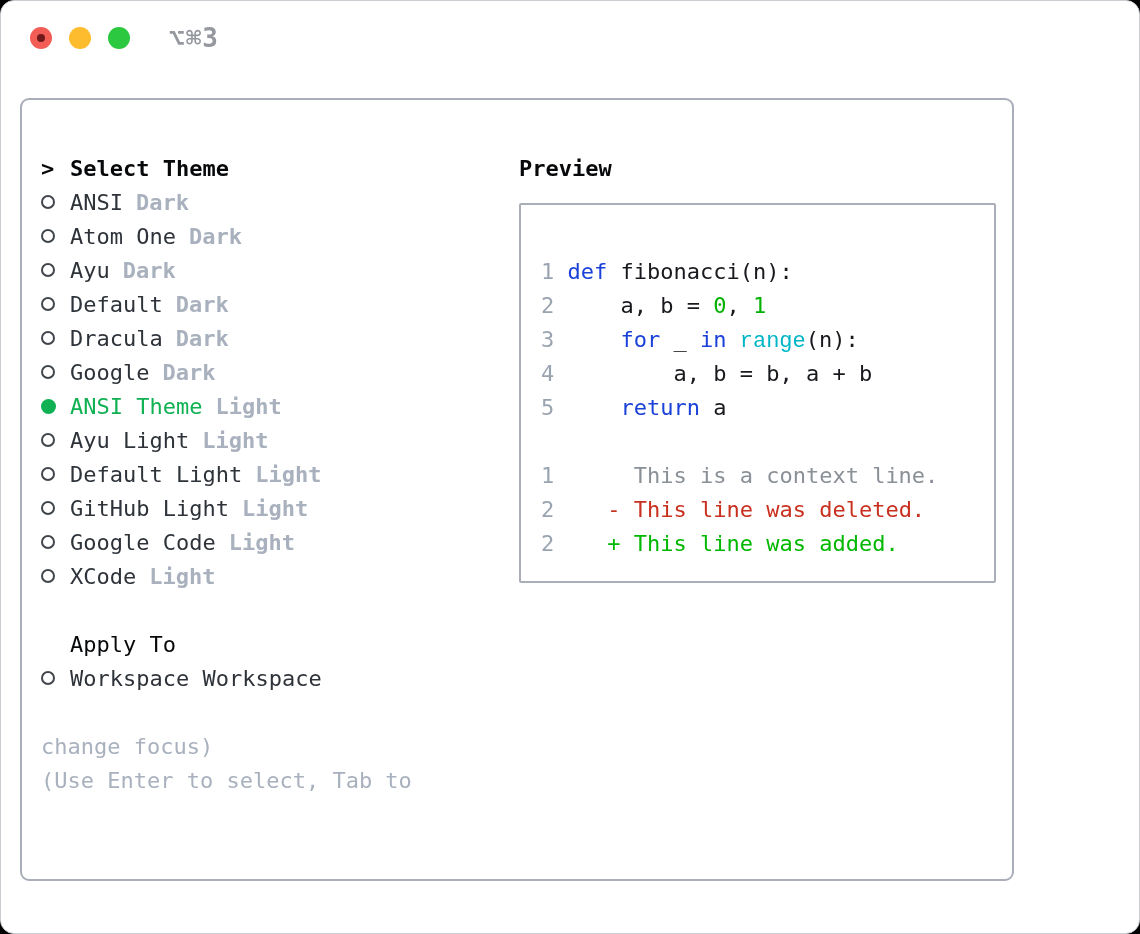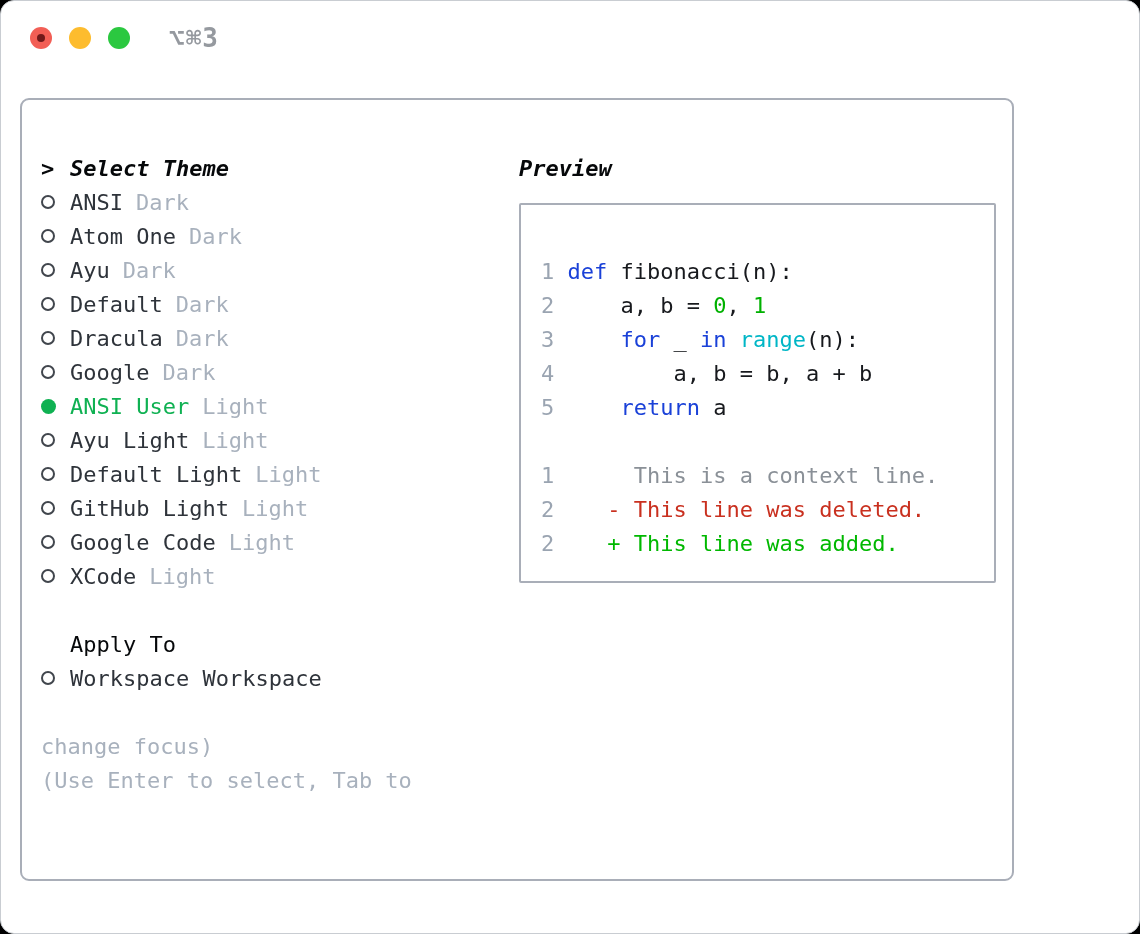--- a/index.html
+++ b/index.html
@@ -60,51 +60,51 @@
     padding:51px 0 0 19px;
   }
   .row{
     height:34px;display:flex;align-items:center;
     font-size:22px;white-space:pre;color:var(--ink);
   }
   .icon-col{
     width:29px;flex:0 0 29px;display:flex;align-items:center;
   }
   .prompt{font-weight:bold;color:var(--title-ink);}
-  .title{font-weight:bold;color:var(--title-ink);font-style:italic;}
+  .title{font-weight:bold;color:var(--title-ink);}
   .apply-title{font-weight:400;color:var(--title-ink);}
   .ring{
     width:14px;height:14px;border:2px solid #41464d;border-radius:50%;
     display:inline-block;
   }
   .dot-sel{
     width:15px;height:15px;border-radius:50%;background:var(--accent-green);
     display:inline-block;
   }
   .t-name{color:var(--ink);}
   .theme-row.selected .t-name{color:var(--accent-green);}
-  .t-tag{color:var(--muted);margin-left:13px;}
+  .t-tag{color:var(--muted);margin-left:13px;font-weight:bold;}
   .apply-row.selected .t-name{color:var(--accent-green);}
   .hint{color:var(--muted);}
   
   .preview-panel{position:absolute;left:497px;top:51px;width:490px;}
   .preview-box{
     margin-top:18px;width:477px;height:380px;
     border:2px solid var(--border);border-radius:2px;background:#fff;
     padding:50px 8px 0 20px;overflow:hidden;
   }
   .code-line{
     height:34px;line-height:34px;font-size:22px;white-space:pre;
     color:var(--syntax-plain);
   }
   .c-linenum{color:var(--line-number);}
   .c-plain{color:var(--syntax-plain);}
   .c-keyword{color:var(--syntax-keyword);}
   .c-number{color:var(--syntax-number);}
-  .c-builtin{color:var(--syntax-builtin);}
+  .c-builtin{color:var(--syntax-builtin);font-family:Liberation Mono, monospace;}
   .c-context{color:var(--diff-context);}
   .c-deleted{color:var(--diff-deleted);}
   .c-added{color:var(--diff-added);}
 </style>
 </head>
 <body>
 
 <div class="window">
 
   <div class="titlebar">
@@ -124,21 +124,21 @@
         <span class="title">Select Theme</span>
       </div>
 
       <div id="theme-list">
           <div class="row theme-row"><span class="icon-col"><span class="ring"></span></span><span class="t-name">ANSI</span><span class="t-tag">Dark</span></div>
           <div class="row theme-row"><span class="icon-col"><span class="ring"></span></span><span class="t-name">Atom One</span><span class="t-tag">Dark</span></div>
           <div class="row theme-row"><span class="icon-col"><span class="ring"></span></span><span class="t-name">Ayu</span><span class="t-tag">Dark</span></div>
           <div class="row theme-row"><span class="icon-col"><span class="ring"></span></span><span class="t-name">Default</span><span class="t-tag">Dark</span></div>
           <div class="row theme-row"><span class="icon-col"><span class="ring"></span></span><span class="t-name">Dracula</span><span class="t-tag">Dark</span></div>
           <div class="row theme-row"><span class="icon-col"><span class="ring"></span></span><span class="t-name">Google</span><span class="t-tag">Dark</span></div>
-          <div class="row theme-row selected"><span class="icon-col"><span class="dot-sel"></span></span><span class="t-name">ANSI User</span><span class="t-tag">Light</span></div>
+          <div class="row theme-row selected"><span class="icon-col"><span class="dot-sel"></span></span><span class="t-name">ANSI Theme</span><span class="t-tag">Light</span></div>
           <div class="row theme-row"><span class="icon-col"><span class="ring"></span></span><span class="t-name">Ayu Light</span><span class="t-tag">Light</span></div>
           <div class="row theme-row"><span class="icon-col"><span class="ring"></span></span><span class="t-name">Default Light</span><span class="t-tag">Light</span></div>
           <div class="row theme-row"><span class="icon-col"><span class="ring"></span></span><span class="t-name">GitHub Light</span><span class="t-tag">Light</span></div>
           <div class="row theme-row"><span class="icon-col"><span class="ring"></span></span><span class="t-name">Google Code</span><span class="t-tag">Light</span></div>
           <div class="row theme-row"><span class="icon-col"><span class="ring"></span></span><span class="t-name">XCode</span><span class="t-tag">Light</span></div>
         </div>
 
       <div class="row"></div>
 
       <div class="row">

